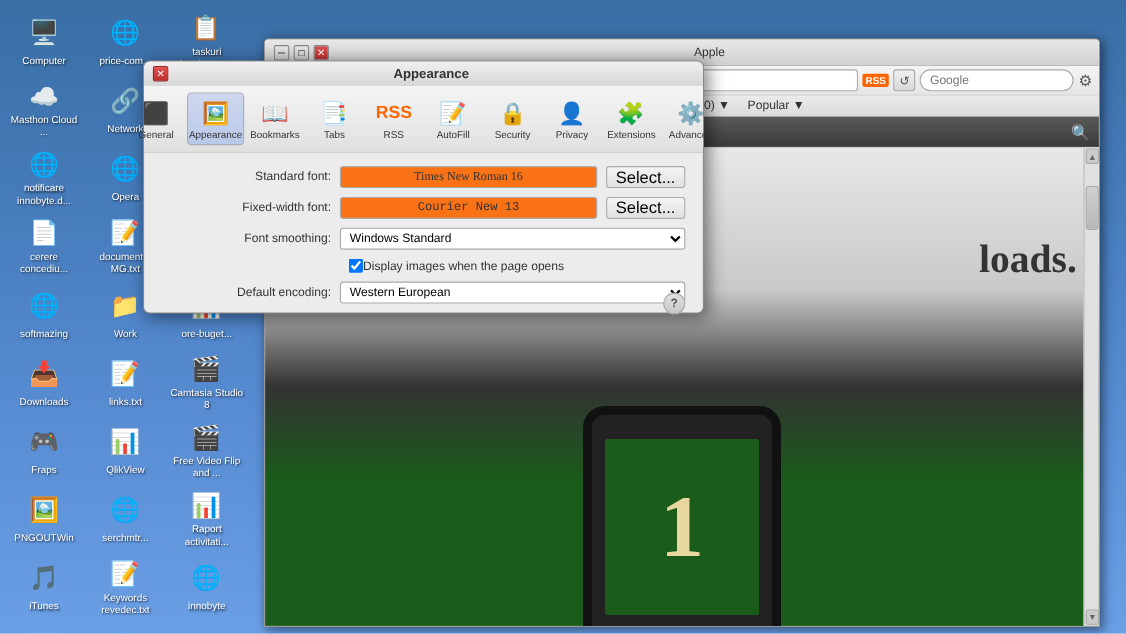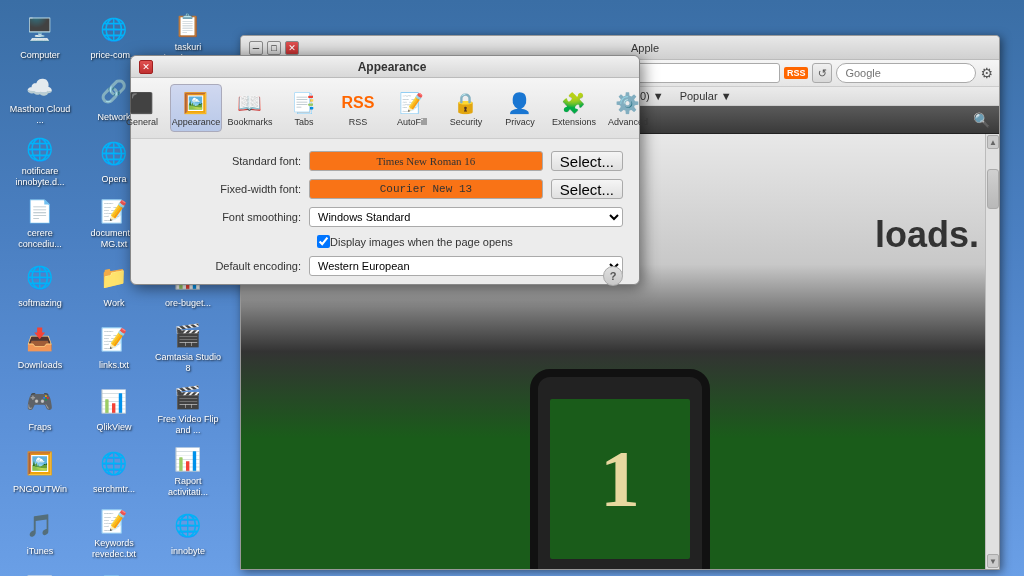--- a/index.html
+++ b/index.html
@@ -226,21 +226,21 @@
       color: #333;
       font-family: Georgia, serif;
     }
     .downloads-text {
       position: absolute;
       top: 80px;
       right: 20px;
       font-size: 36px;
       font-weight: bold;
       color: #333;
-      font-family: Liberation Sans, sans-serif;
+      font-family: Liberation Serif, serif;
     }
 
     
     .dialog {
       position: absolute;
       top: 55px;
       left: 130px;
       width: 510px;
       height: 230px;
       background: #ececec;

